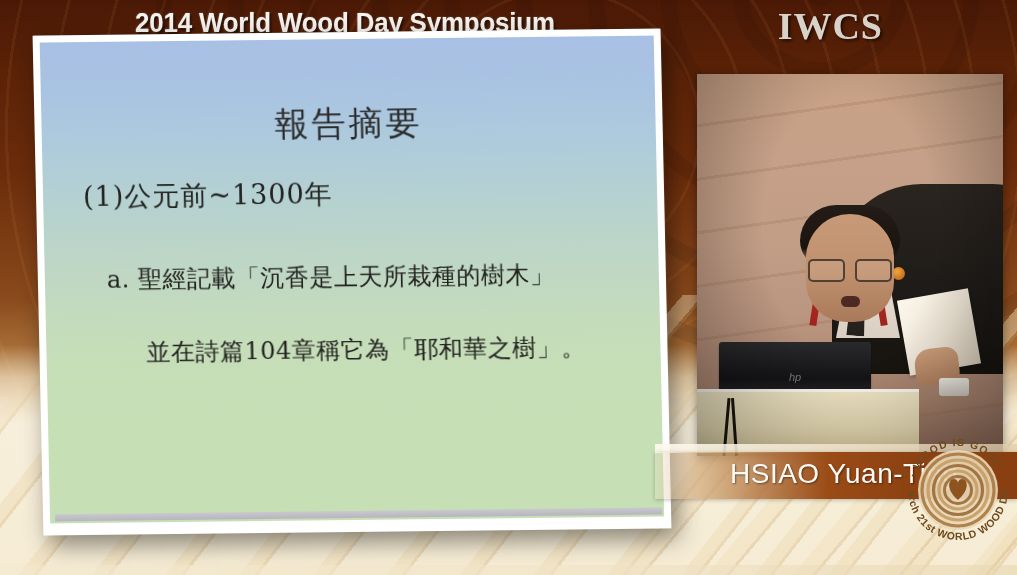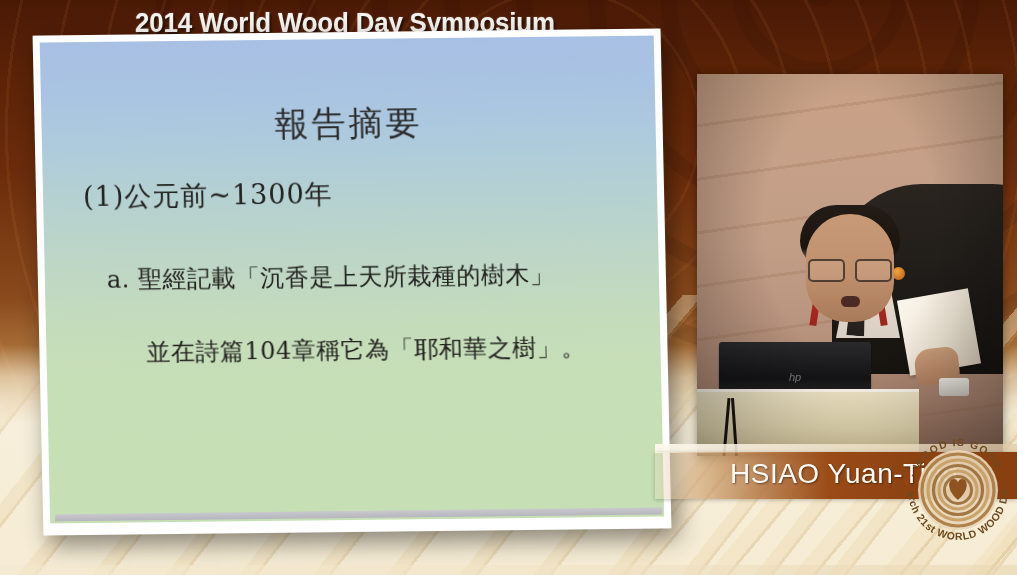--- a/index.html
+++ b/index.html
@@ -516,20 +516,21 @@
 
   <div class="bg-base"></div>
   <div class="bg-arcs"></div>
   <div class="bg-arcs2"></div>
   <div class="bg-bottom"></div>
   <div class="bg-stripes"></div>
   <div class="bg-stripes-right"></div>
 
   <div class="header-band">
     <div class="event-title">2014 World Wood Day Symposium</div>
+    <div class="iwcs-logo">IWCS</div>
   </div>
 
   <div class="slide-wrap">
     <div class="slide-frame">
       <div class="slide-inner">
         <div class="slide-title">報告摘要</div>
         <div class="slide-line line-1">(1)公元前~1300年</div>
         <div class="slide-line line-2">a. 聖經記載「沉香是上天所栽種的樹木」</div>
         <div class="slide-line line-3">並在詩篇104章稱它為「耶和華之樹」。</div>
         <div class="slide-edge"></div>

